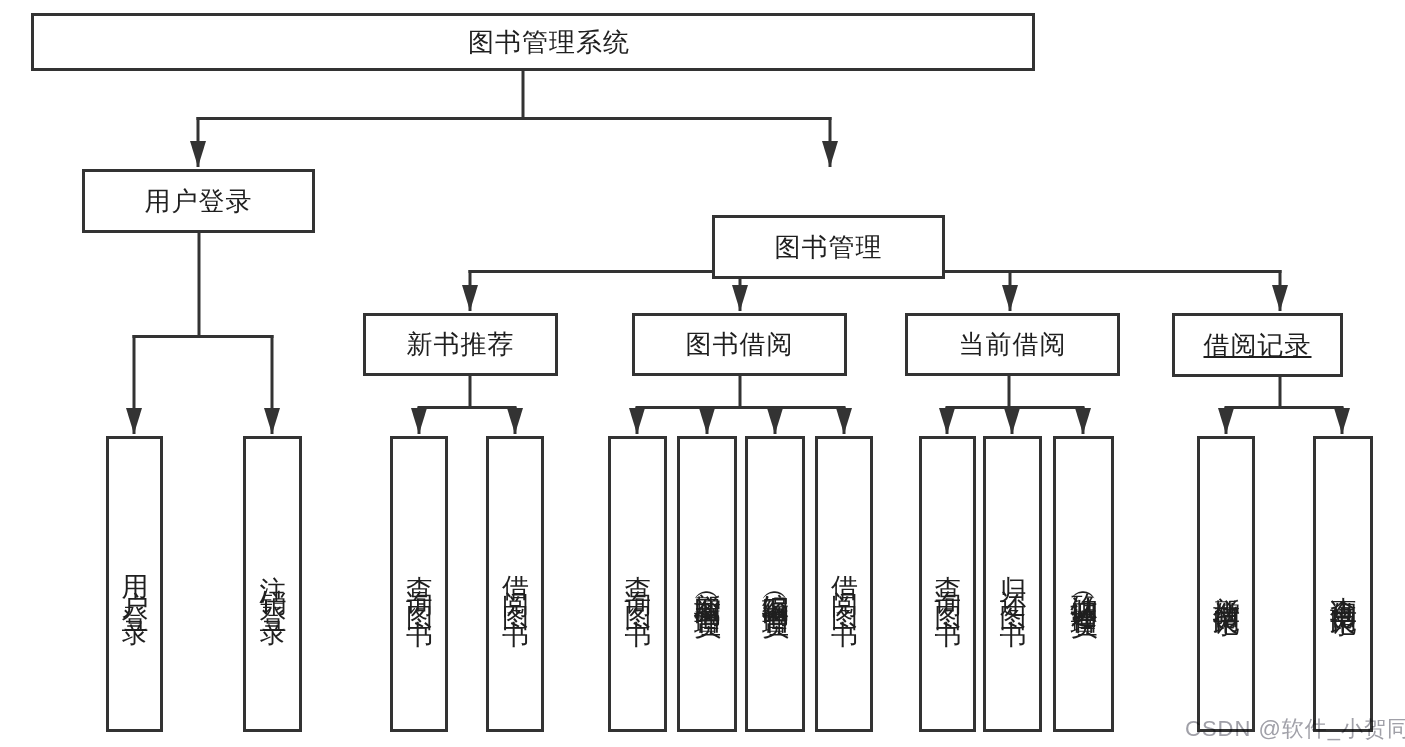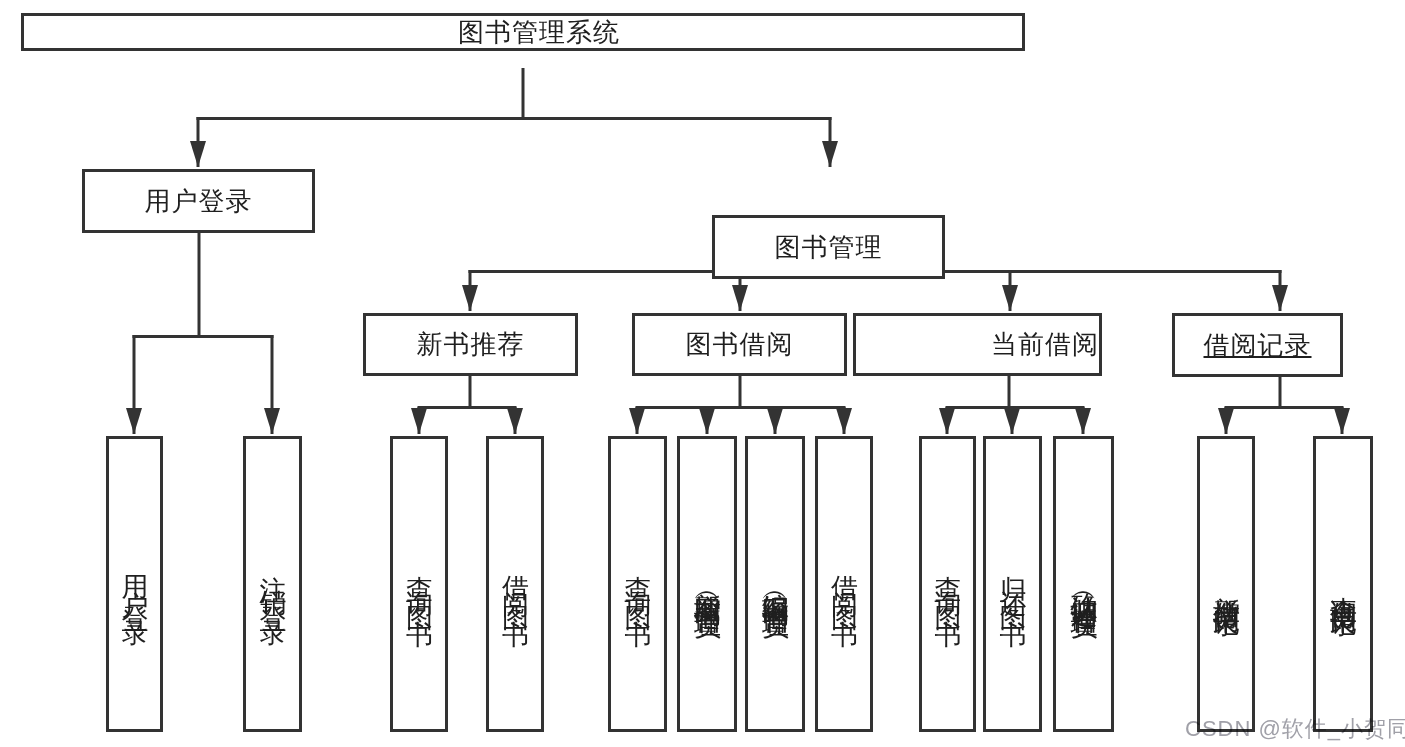--- a/index.html
+++ b/index.html
@@ -12,26 +12,26 @@
     position:absolute;box-sizing:border-box;background:#ffffff;
     border:3px solid #333333;display:flex;align-items:center;justify-content:center;
     color:#1f1f1f;z-index:2;
   }
   .hlabel{font-size:26px;letter-spacing:1px;white-space:nowrap;}
   .vtext{
     writing-mode:vertical-rl;font-size:27px;color:#1f1f1f;line-height:1;
     white-space:nowrap;
   }
   
-  .n-root        {left:21px;  top:13px;  width:1004px;height:38px;padding-left:32px;}
+  .n-root        {left:31px;  top:13px;  width:1004px;height:58px;padding-left:32px;}
   .n-user-login  {left:82px;  top:169px; width:233px; height:64px;}
   .n-book-mgmt   {left:712px; top:169px; width:233px; height:64px;margin-top:46px;}
-  .n-new-book    {left:363px; top:313px; width:215px; height:63px;}
+  .n-new-book    {left:363px; top:313px; width:195px; height:63px;}
   .n-book-borrow {left:632px; top:313px; width:215px; height:63px;font-family:Liberation Mono, monospace;}
-  .n-current     {left:853px; top:313px; width:249px; height:63px;justify-content:flex-end;}
+  .n-current     {left:905px; top:313px; width:215px; height:63px;}
   .n-records     {left:1172px;top:313px; width:171px; height:64px;text-decoration:underline;}
   .leaf{top:436px;height:296px;}
   .l0 {left:106px; width:57px;}
   .l1 {left:243px; width:59px;}
   .l2 {left:390px; width:58px;}
   .l3 {left:486px; width:58px;}
   .l4 {left:608px; width:59px;}
   .l5 {left:677px; width:60px;}
   .l6 {left:745px; width:60px;}
   .l7 {left:815px; width:58px;}

